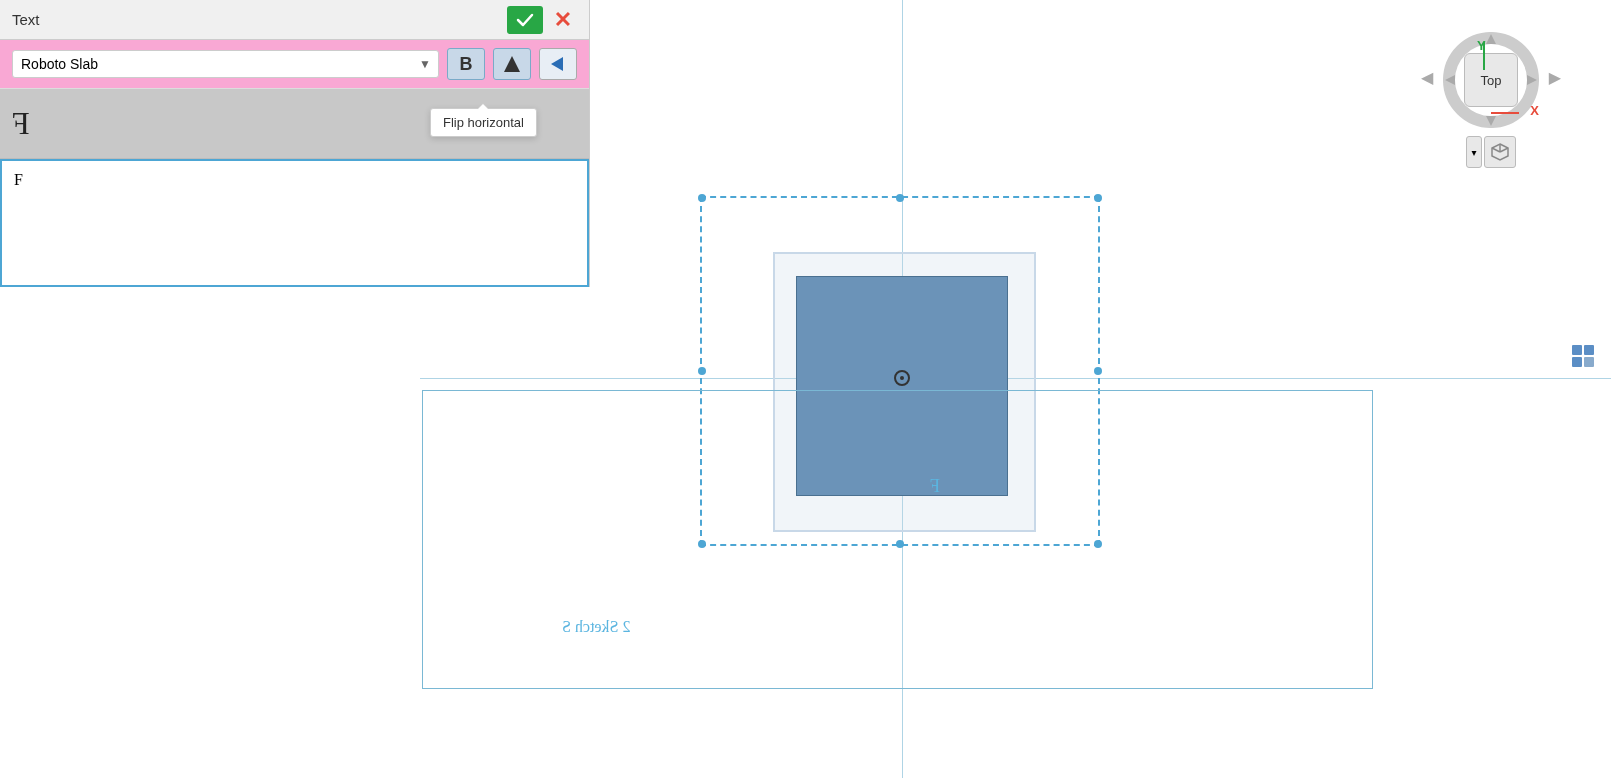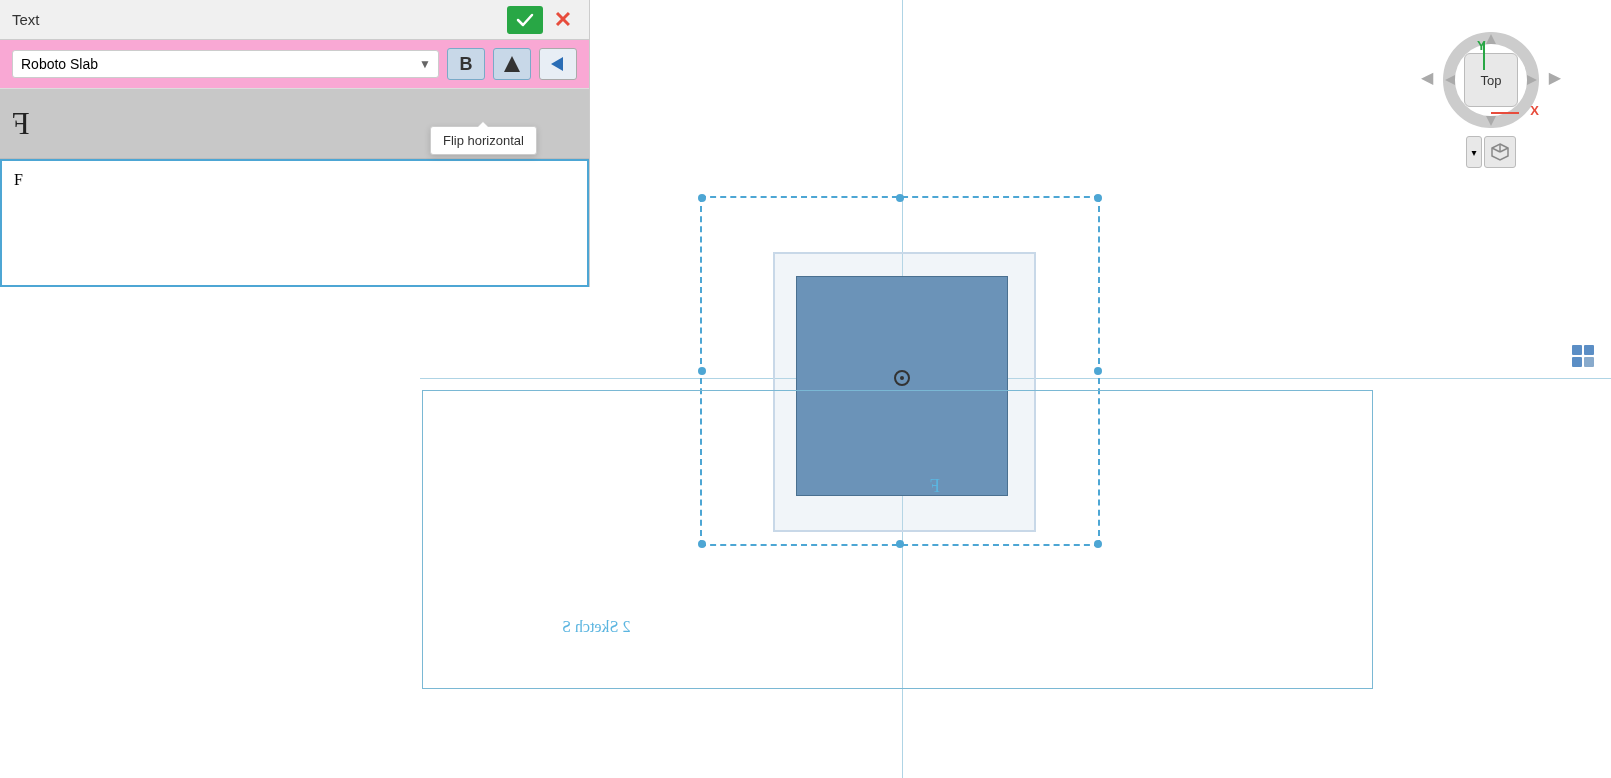--- a/index.html
+++ b/index.html
@@ -290,21 +290,20 @@
       left: 430px;
       background: white;
       border: 1px solid #ccc;
       border-radius: 3px;
       padding: 6px 12px;
       font-size: 13px;
       color: #333;
       white-space: nowrap;
       z-index: 100;
       box-shadow: 0 2px 6px rgba(0,0,0,0.15);
-      margin-top: 18px;
     }
     .tooltip::before {
       content: '';
       position: absolute;
       top: -6px;
       left: 50%;
       transform: translateX(-50%);
       border-left: 6px solid transparent;
       border-right: 6px solid transparent;
       border-bottom: 6px solid #ccc;

